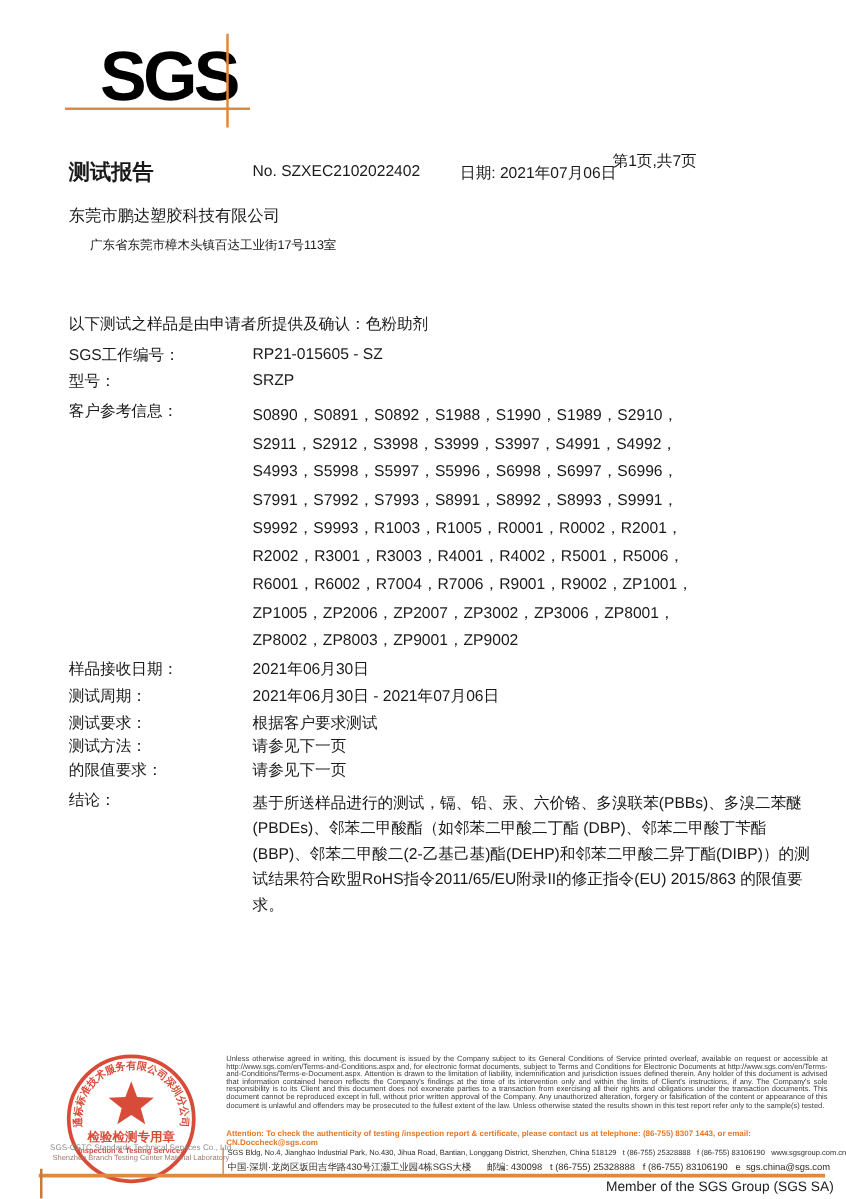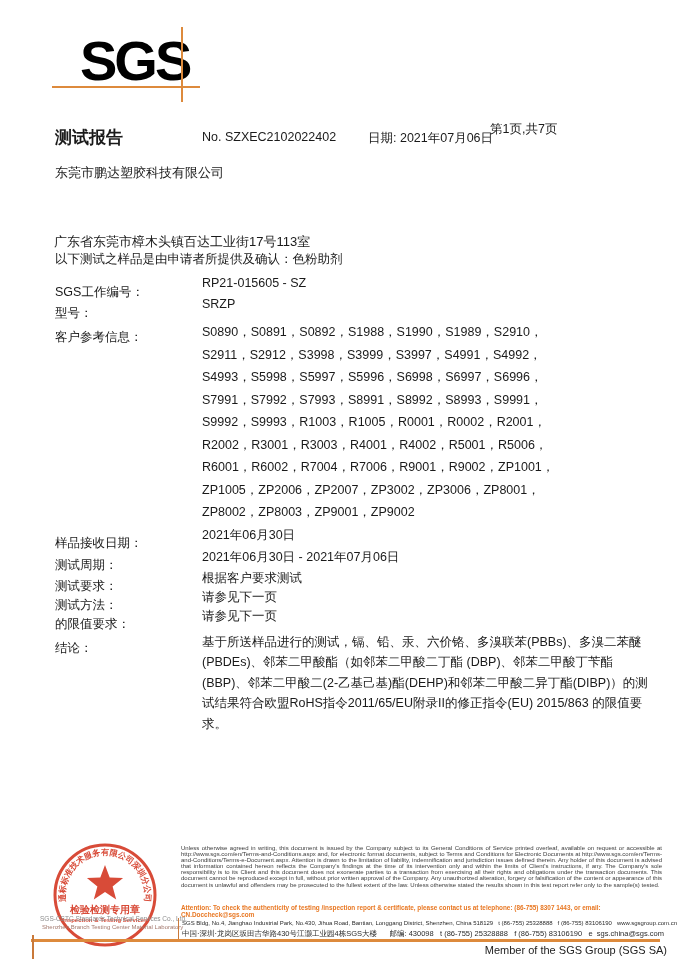--- a/index.html
+++ b/index.html
@@ -14,26 +14,26 @@
   .logo-hline { position:absolute; left:52px; top:86px; width:148px; height:2px; background:#dd8a3c; }
 
   
   .doc-title  { position:absolute; left:55px; top:126px; font-size:17px; font-weight:bold; }
   .report-no  { position:absolute; left:202px; top:130px; font-size:12.5px; }
   .date-label { position:absolute; left:368px; top:130px; font-size:12.5px; }
   .page-label { position:absolute; left:490px; top:121px; font-size:12.5px; }
 
   
   .applicant-name    { position:absolute; left:55px; top:164px; font-size:13px; }
-  .applicant-address { position:absolute; left:54px; top:189px; font-size:13px;margin-top:44px; }
+  .applicant-address { position:absolute; left:72px; top:189px; font-size:10px; }
   .sample-statement  { position:absolute; left:55px; top:251px; font-size:12.5px; }
 
   
   .row { position:absolute; left:55px; width:592px; font-size:12.5px; }
-  .row .lbl { display:inline-block;margin-top:8px; }
+  .row .lbl { display:inline-block; }
   .row .val { position:absolute; left:147px; top:0; }
   .r-job    { top:276px; }
   .r-model  { top:297px; }
   .r-ref    { top:321px; }
   .r-recv   { top:527px; }
   .r-period { top:549px; }
   .r-req    { top:570px; }
   .r-method { top:589px; }
   .r-result { top:608px; }
   .r-concl  { top:632px; }

